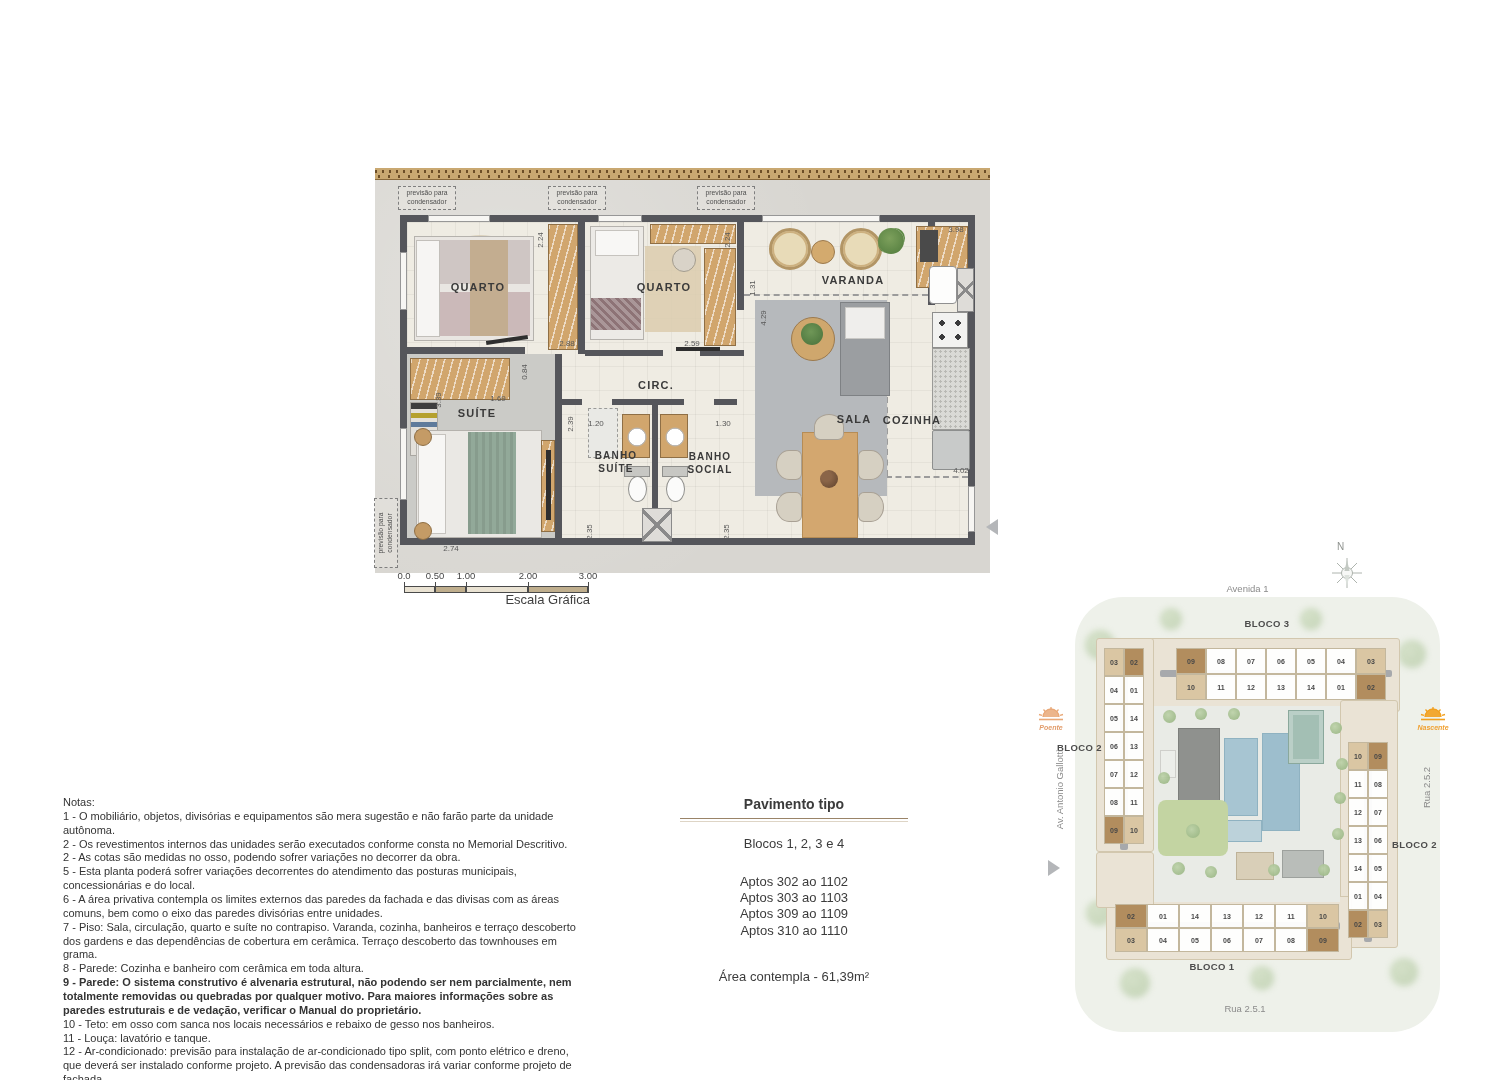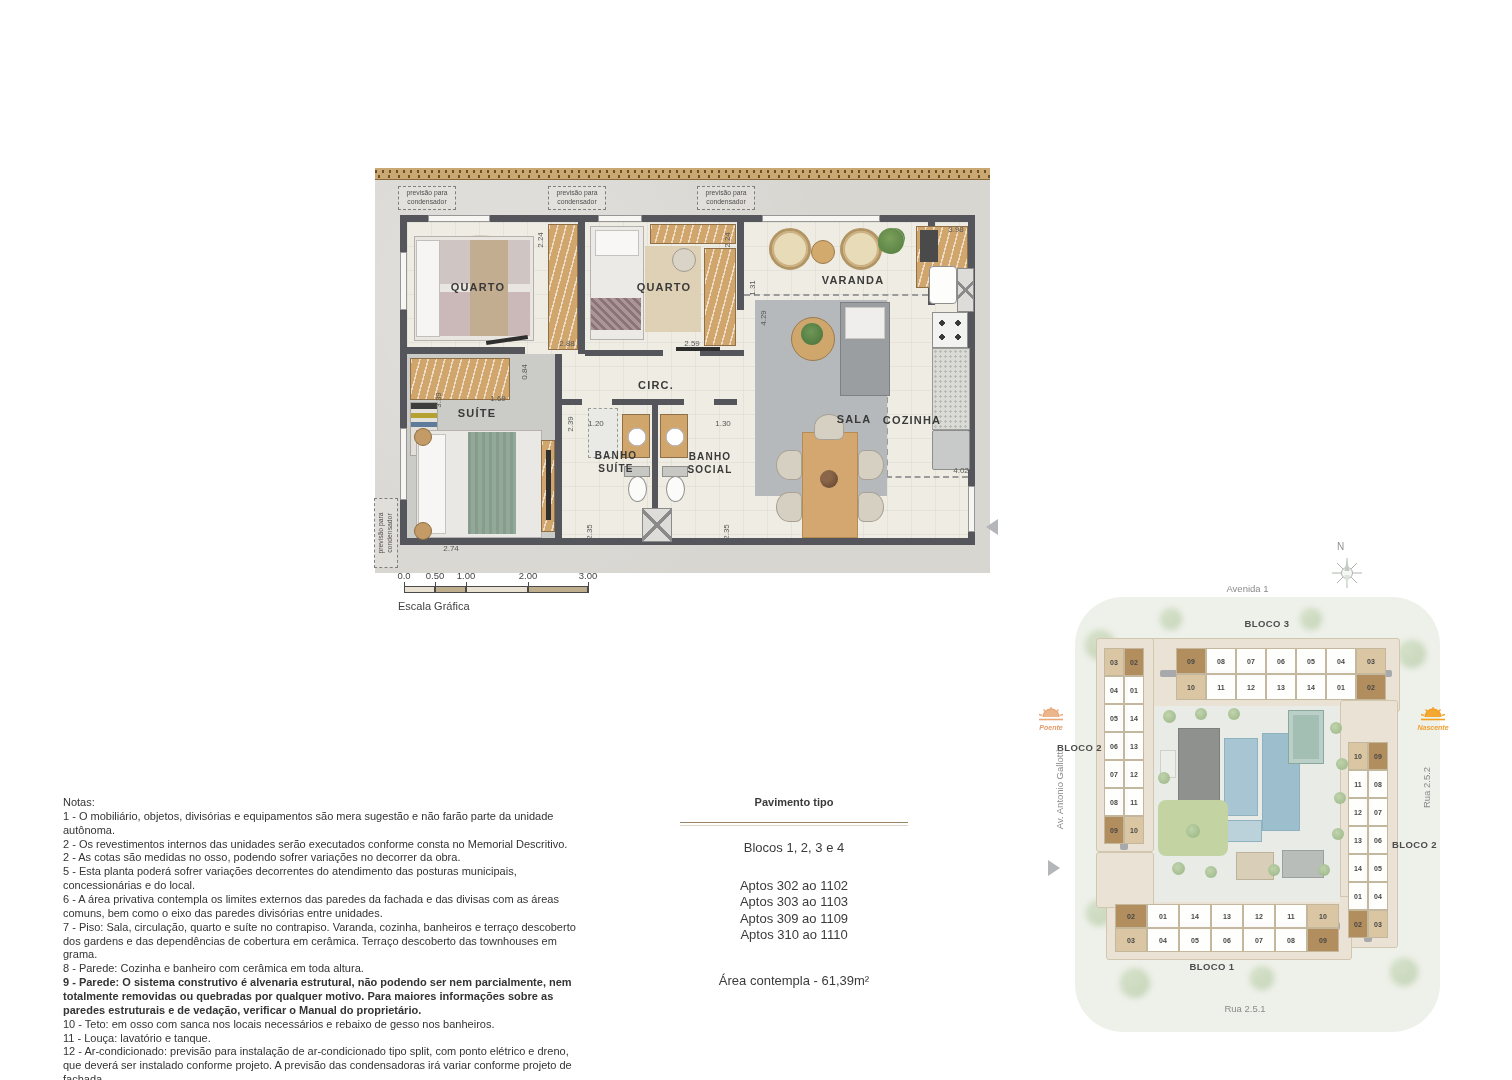--- a/index.html
+++ b/index.html
@@ -21,26 +21,26 @@
     background-image:radial-gradient(circle at 20% 30%,rgba(255,255,255,.25),transparent 60%);}
   .floor{position:absolute;left:407px;top:222px;width:561px;height:316px;background:#efece3;
     background-image:linear-gradient(rgba(0,0,0,.045) 1px,transparent 1px),linear-gradient(90deg,rgba(0,0,0,.045) 1px,transparent 1px);background-size:24px 24px;}
   .dash-h{position:absolute;border-top:2px dashed #9b9b9b;height:0;}
   .dash-v{position:absolute;border-left:2px dashed #9b9b9b;width:0;}
   .xbox{background:#dedcd8;border:1px solid #8a8a8a;background-image:linear-gradient(45deg,transparent 46%,#8a8a8a 46% 54%,transparent 54%),linear-gradient(-45deg,transparent 46%,#8a8a8a 46% 54%,transparent 54%);box-sizing:border-box;}
   .scalebar{position:absolute;left:398px;top:570px;width:210px;height:46px;}
   .scalebar .tick-label{position:absolute;top:0;transform:translateX(-50%);font-size:9.5px;color:#454545;}
   .scalebar .seg{position:absolute;top:16px;height:7px;box-sizing:border-box;border:1px solid #4a4a4a;}
   .scalebar .tk{position:absolute;top:12px;width:1px;height:11px;background:#4a4a4a;}
-  .sb-label{position:absolute;top:30px;left:0;width:192px;text-align:left;font-size:11px;color:#3f3f3f;}
+  .sb-label{position:absolute;top:22px;left:0;width:192px;text-align:right;font-size:13px;color:#3f3f3f;}
   .notes{position:absolute;left:63px;top:796px;width:520px;font-size:11px;line-height:1.26;color:#343434;}
   .notes p{margin:0;}
   .notes .bold{font-weight:bold;}
   .infobox{position:absolute;left:680px;top:796px;width:228px;text-align:center;color:#3b3b3b;}
-  .infobox .title{font-size:11px;font-weight:bold;margin:0 0 12px;}
+  .infobox .title{font-size:14px;font-weight:bold;margin:0 0 4px;}
   .infobox .rule{height:2px;border-top:1px solid #9a8468;border-bottom:1px solid #ded5c6;margin:0 0 14px;}
   .infobox p{margin:0;font-size:13px;font-weight:normal;line-height:1.25;}
   .infobox .blocks{margin-bottom:22px;}
   .infobox .area{margin-top:30px;}
   .site-rect{position:absolute;left:1075px;top:597px;width:365px;height:435px;background:#eef1ea;border-radius:48px;}
   .foot{position:absolute;background:#eae3d5;border:1px solid #d2c7ae;box-sizing:border-box;border-radius:3px;}
   .spine{position:absolute;background:#a7a9ac;border-radius:2px;}
   .cells{position:absolute;display:flex;}
   .cells.col{flex-direction:column;}
   .unit-cell{box-sizing:border-box;border:1px solid #c3b79d;background:rgba(255,255,255,.95);font-size:7px;font-weight:bold;color:#474747;display:flex;align-items:center;justify-content:center;}

